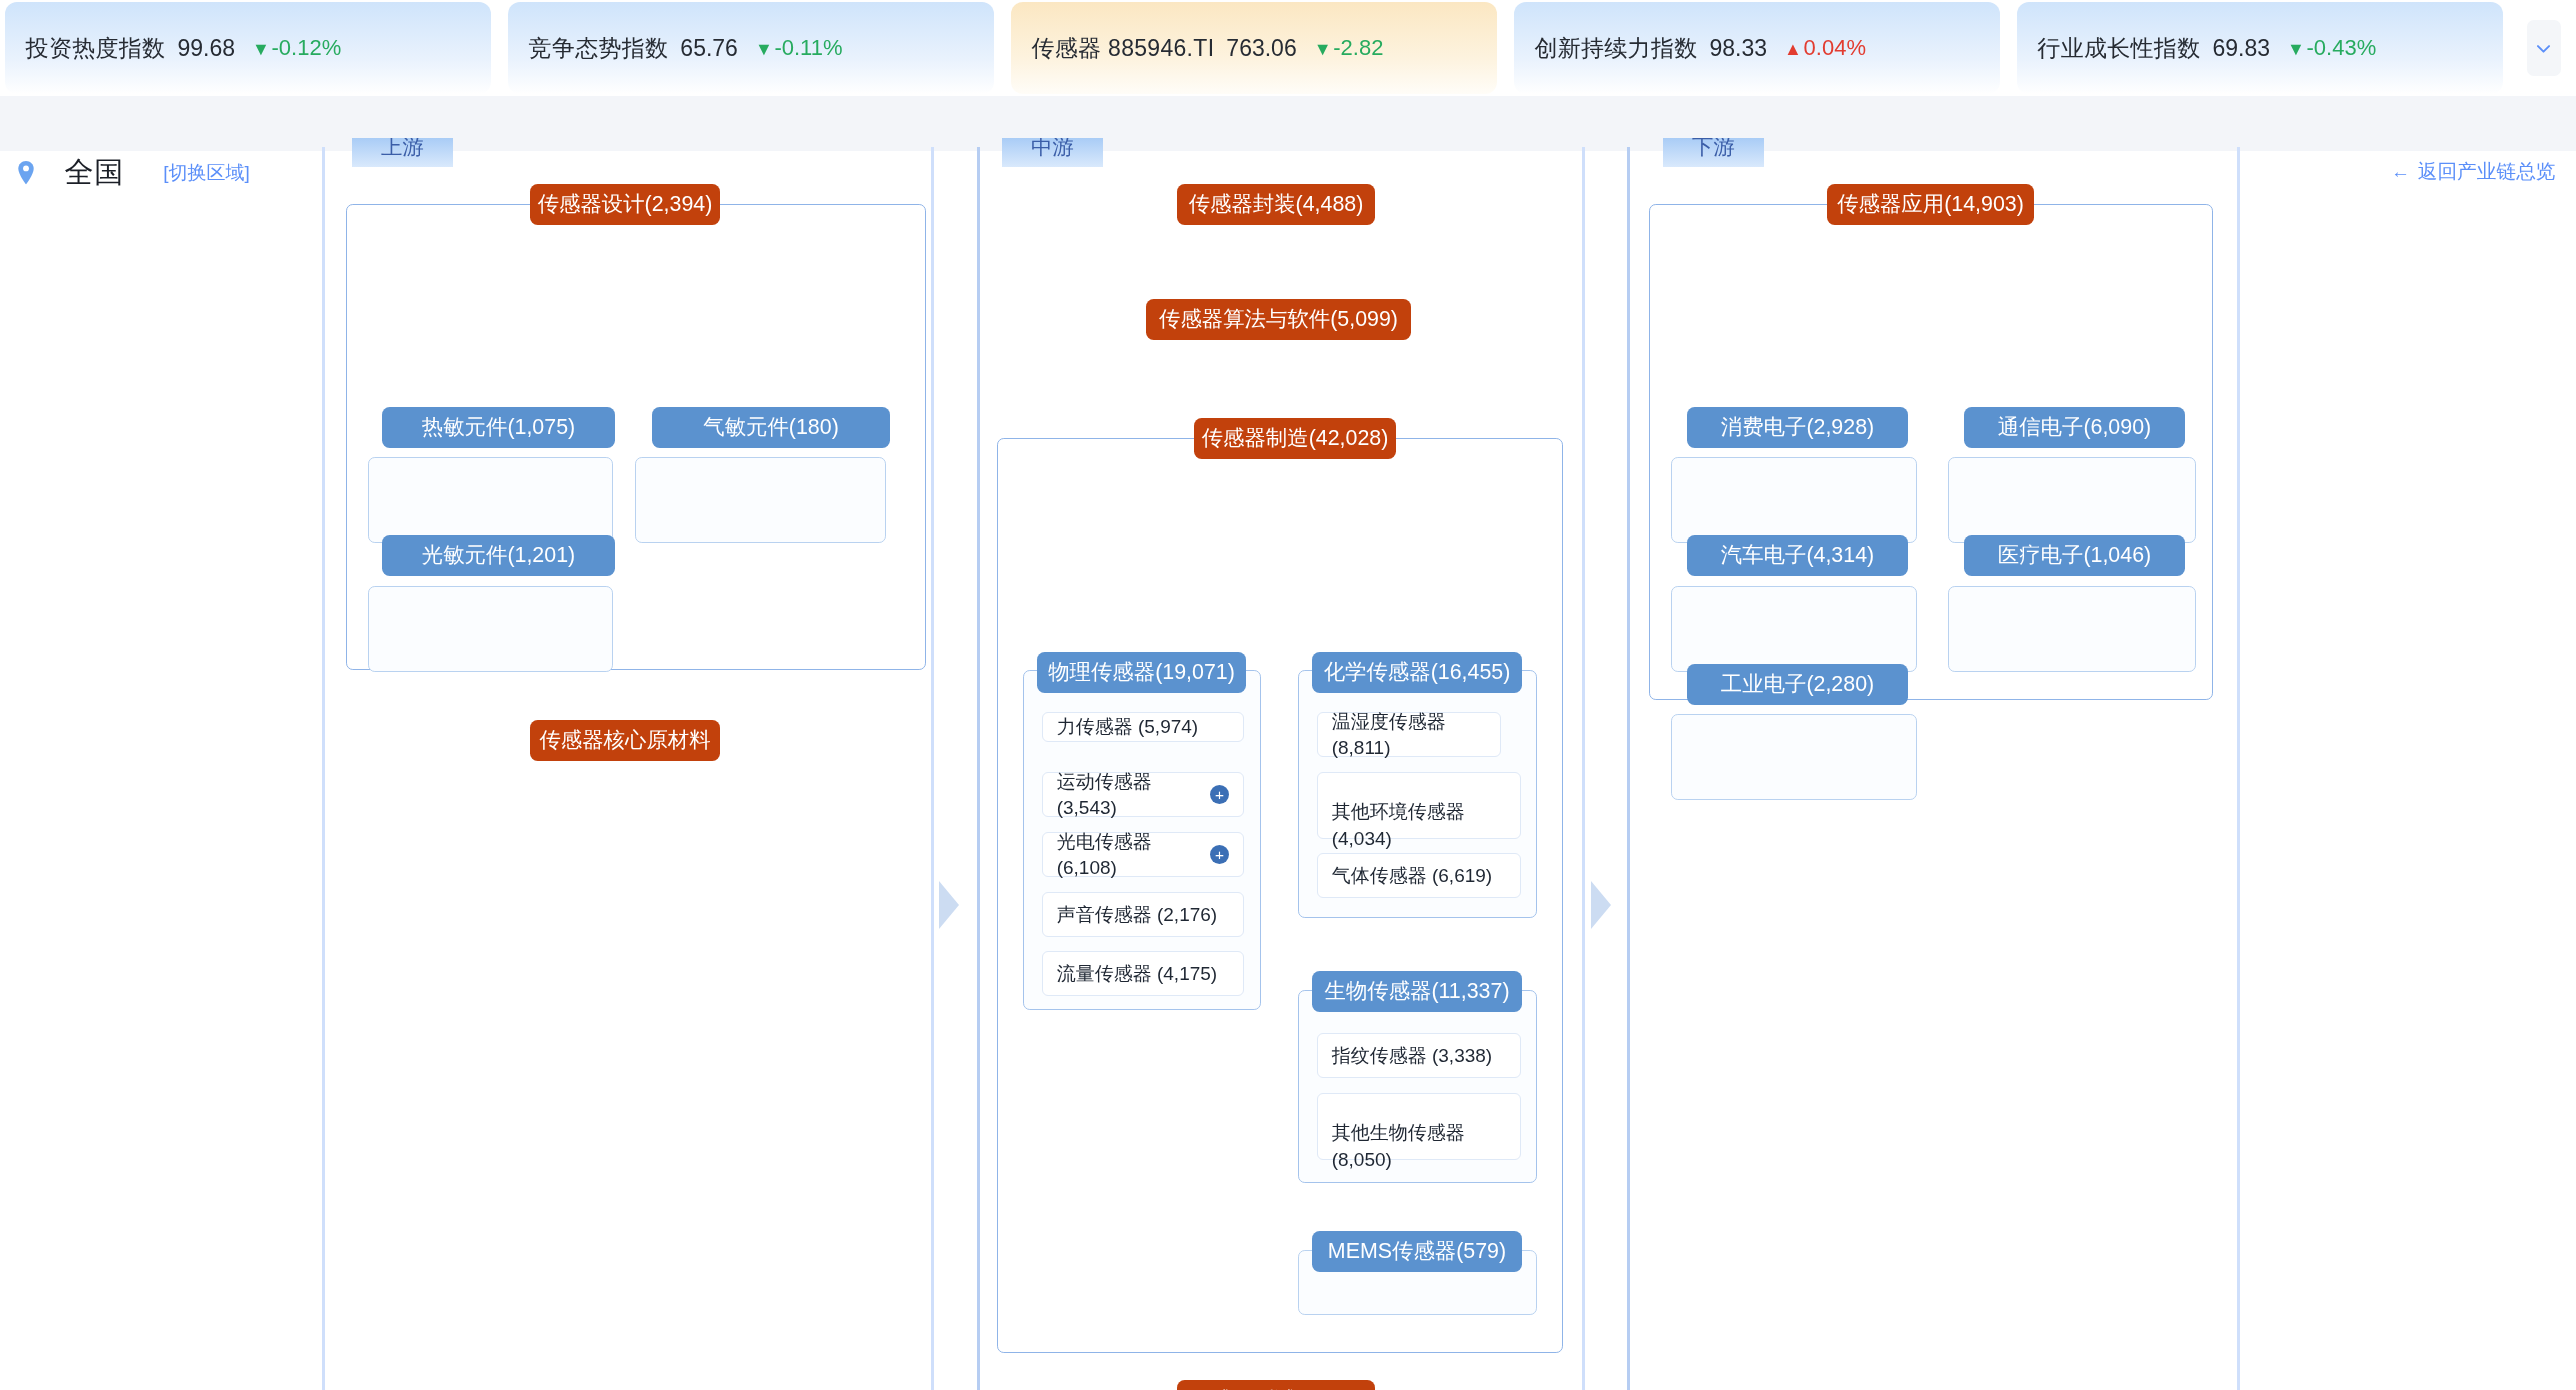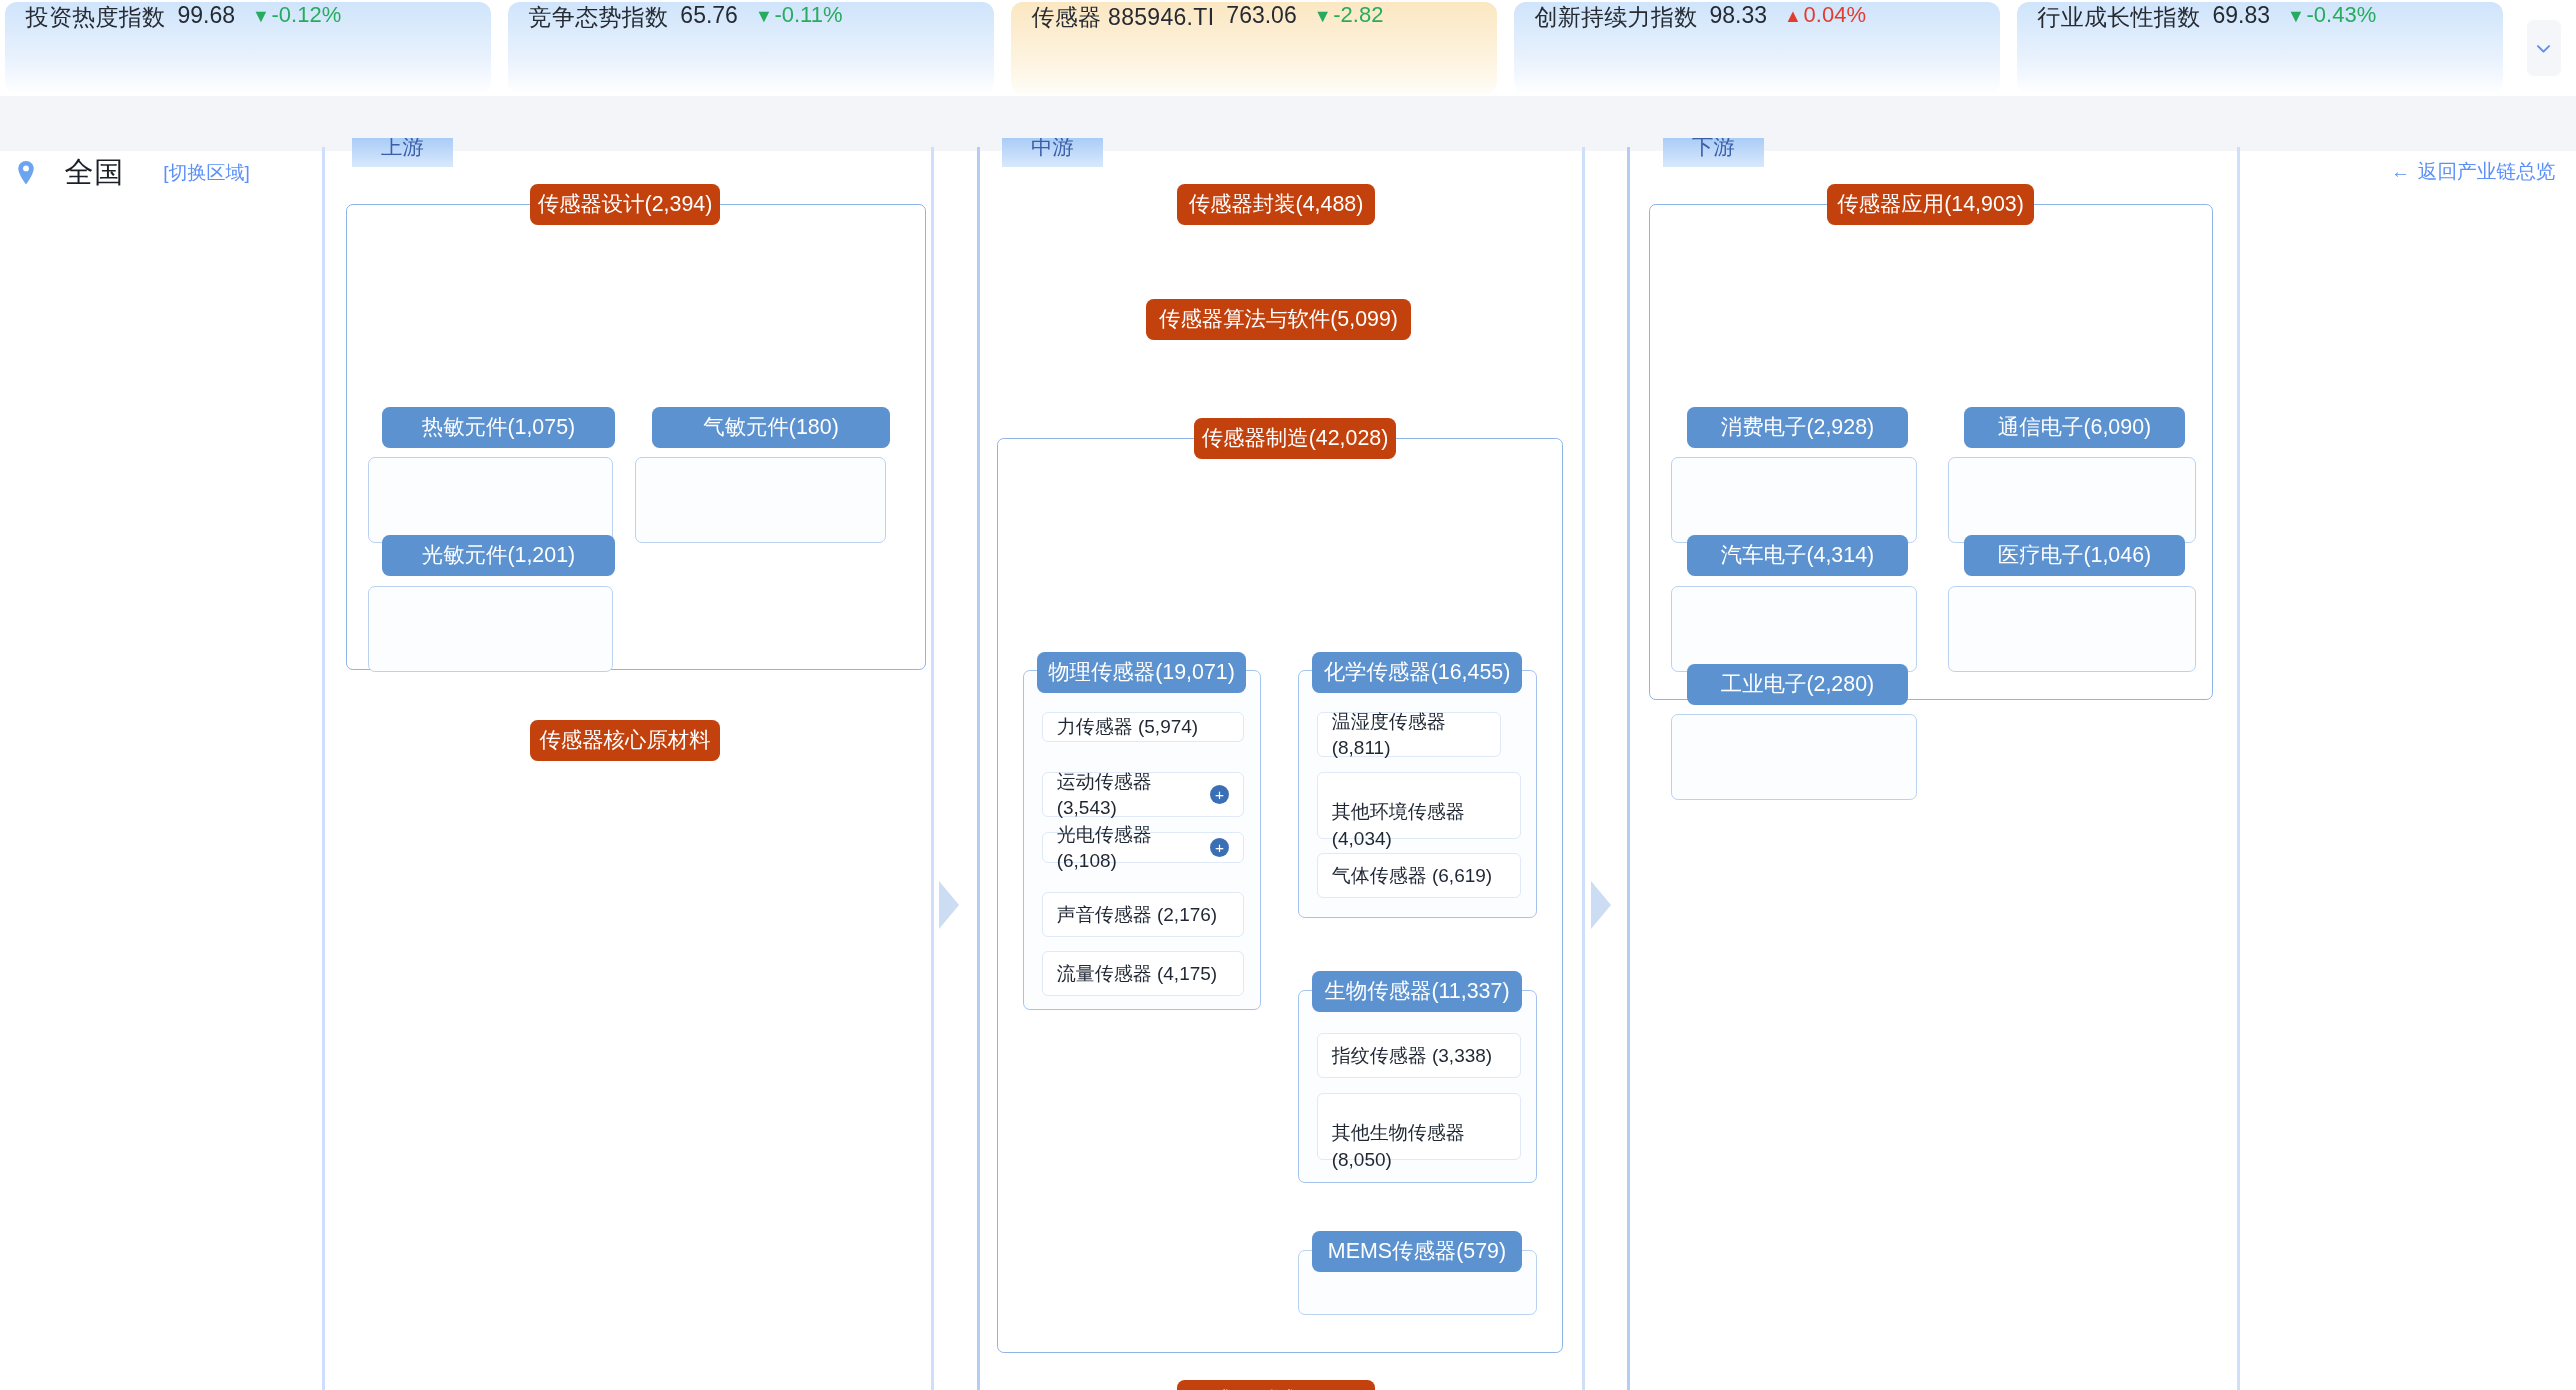--- a/index.html
+++ b/index.html
@@ -22,21 +22,21 @@
     align-items: center;
     padding: 0 15.4px 0 5.1px;
     gap: 17px;
   }
   .index-card {
     flex: 1 1 0;
     height: 92px;
     border-radius: 12px;
     background: linear-gradient(180deg, #cfe4fb 0%, #e9f2fd 62%, #ffffff 100%);
     display: flex;
-    align-items: flex-start;
+    align-items: center;
     padding-left: 20.5px;
     font-size: 23px;
     color: #262b33;
     white-space: nowrap;
     overflow: hidden;
   }
   .index-card.highlight {
     background: linear-gradient(180deg, #fbe7c2 0%, #fdf3df 62%, #fffdf8 100%);
   }
   .index-card .idx-name { letter-spacing: 0.3px; }
@@ -282,21 +282,21 @@
 
   <div class="grp inner" style="left:1023px; top:523px; width:238px; height:340px;"></div>
   <div class="chip lvl2" style="left:1037px; top:505px; width:209px;">物理传感器(19,071)</div>
   <div class="leaf" style="left:1042px; top:565px; width:202px; height:30px;">
     <span class="leaf-txt">力传感器 (5,974)</span>
   </div>
   <div class="leaf" style="left:1042px; top:625px; width:202px; height:45px;">
     <span class="leaf-txt">运动传感器 (3,543)</span>
     <span class="plus-badge">+</span>
   </div>
-  <div class="leaf" style="left:1042px; top:685px; width:202px; height:31px;">
+  <div class="leaf" style="left:1042px; top:685px; width:202px; height:45px;">
     <span class="leaf-txt">光电传感器 (6,108)</span>
     <span class="plus-badge">+</span>
   </div>
   <div class="leaf" style="left:1042px; top:745px; width:202px; height:45px;">
     <span class="leaf-txt">声音传感器 (2,176)</span>
   </div>
   <div class="leaf" style="left:1042px; top:804px; width:202px; height:45px;">
     <span class="leaf-txt">流量传感器 (4,175)</span>
   </div>
 

